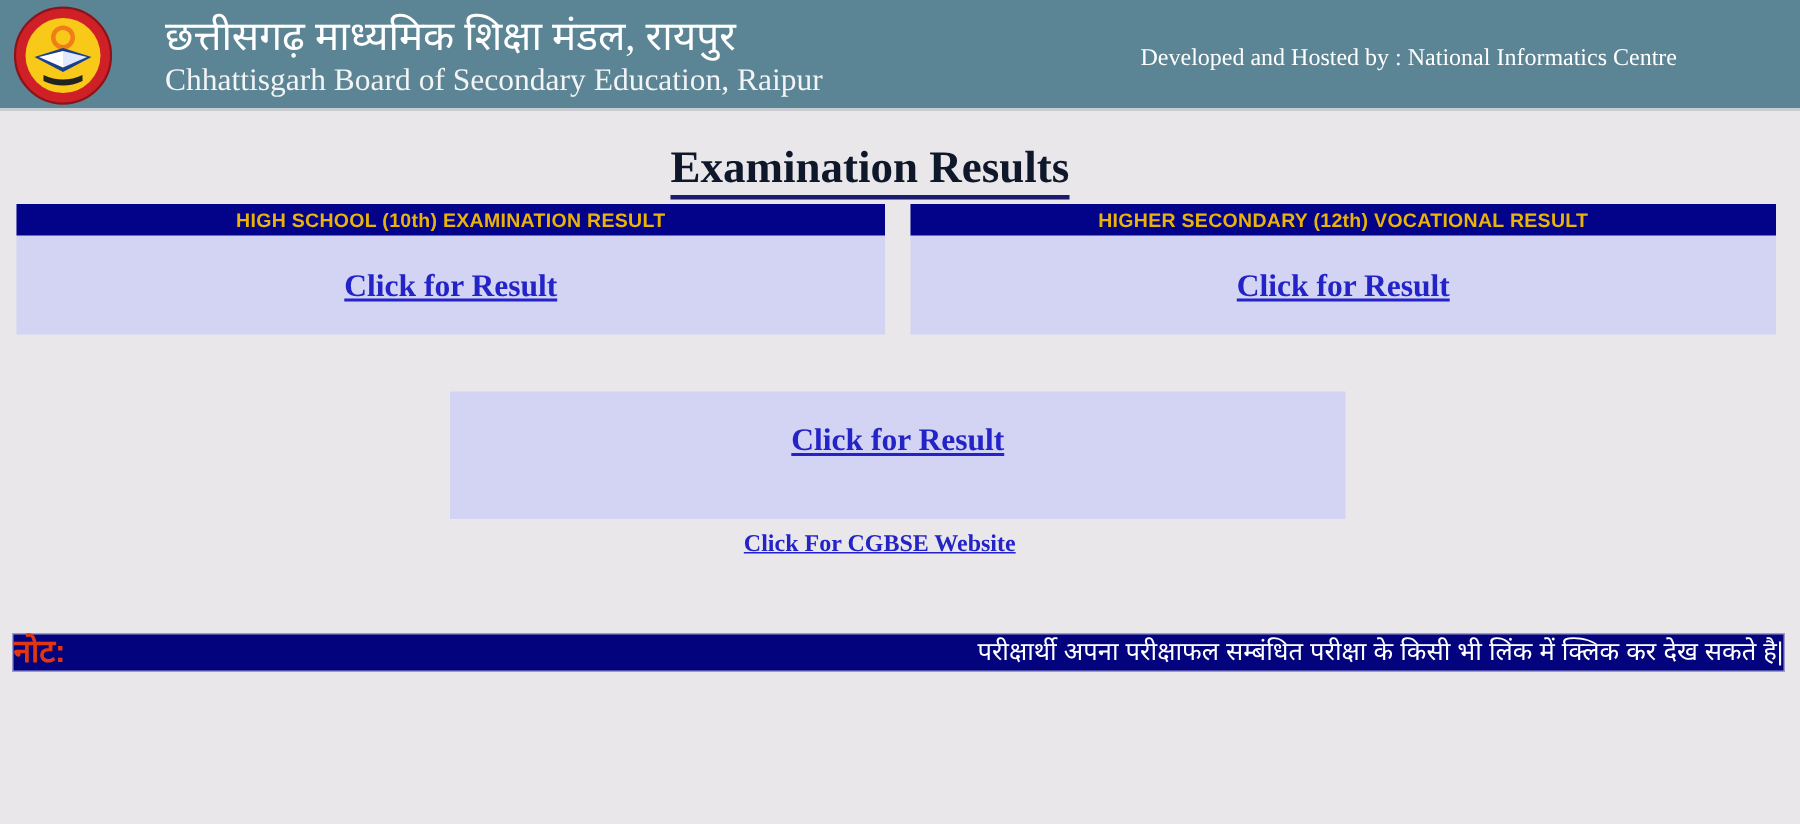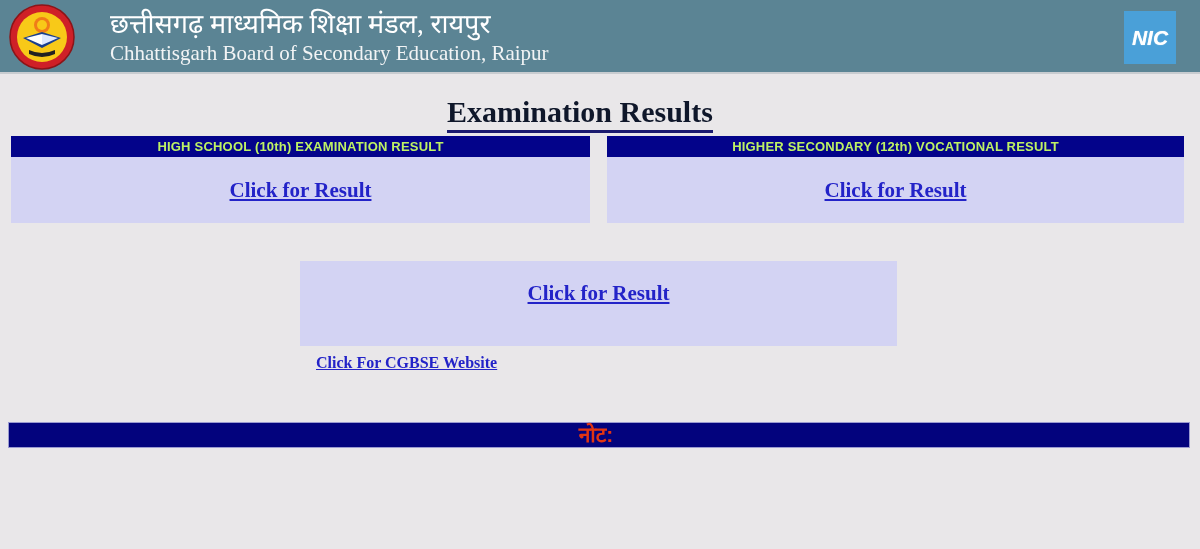--- a/index.html
+++ b/index.html
@@ -56,54 +56,54 @@
   }
 
   
   .result-box { position: absolute; background: #d3d3f3; }
   .box-left  { left: 11px;  top: 136px; width: 579px; height: 87px; }
   .box-right { left: 607px; top: 136px; width: 577px; height: 87px; }
   .box-center{ left: 300px; top: 261px; width: 597px; height: 85px; }
   .box-header {
     width: 100%; height: 21px;
     background: #03038a;
-    color: #bef264;
+    color: #eab308;
     font-family: "Liberation Sans", sans-serif;
     font-size: 13px; font-weight: 700;
     display: flex; align-items: center; justify-content: center;
     letter-spacing: 0.2px;
     white-space: nowrap;
   }
   .box-body {
     width: 100%; height: calc(100% - 21px);
     display: flex; align-items: center; justify-content: center;
   }
   a.result-link {
     font-family: "Liberation Serif", serif;
     font-size: 21px; font-weight: 700;
     color: #2323c8; text-decoration: underline;
     cursor: pointer;
   }
   .cgbse-link-row {
-    position: absolute; left: 316px; top: 354px; width: 597px;
-    text-align: left;
+    position: absolute; left: 288px; top: 354px; width: 597px;
+    text-align: center;
   }
   a.cgbse-link {
     font-family: "Liberation Serif", serif;
     font-size: 16px; font-weight: 700;
     color: #2323c8; text-decoration: underline;
     cursor: pointer;
   }
 
   
   .note-bar {
     position: absolute; left: 8px; top: 422px; width: 1182px; height: 26px;
     background: #03037d;
     border: 1px solid #9a9ad0;
-    display: flex; align-items: center; justify-content: center;
+    display: flex; align-items: center; justify-content: space-between;
     white-space: nowrap;
   }
   .note-label {
     color: #e23512; font-size: 21px; font-weight: 700;
     font-family: "Liberation Sans", sans-serif;
     margin-right: 6px; line-height: 24px;
   }
   .note-text {
     color: #ffffff; font-size: 17px;
     font-family: "Liberation Sans", sans-serif;
@@ -126,21 +126,21 @@
         <path d="M17 34 L33 30 L33 41 Z" fill="#ffffff"></path>
         <path d="M49 34 L33 30 L33 41 Z" fill="#dfe8ff"></path>
         <path d="M20 46 Q33 52 46 46 L46 50 Q33 56 20 50 Z" fill="#222222"></path>
         <circle cx="33" cy="33" r="32" fill="none" stroke="#8c1418" stroke-width="1.5"></circle>
       </svg>
     </div>
     <div class="titles">
       <div class="title-hindi">छत्तीसगढ़ माध्यमिक शिक्षा मंडल, रायपुर</div>
       <div class="title-english">Chhattisgarh Board of Secondary Education, Raipur</div>
     </div>
-    <div class="nic-logo">NIC</div>
+    <div class="devhost">Developed and Hosted by : National Informatics Centre</div>
   </div>
 
   <div class="page-title">Examination Results</div>
 
   <div class="result-box box-left">
     <div class="box-header">HIGH SCHOOL (10th) EXAMINATION RESULT</div>
     <div class="box-body">
       <a class="result-link">Click for Result</a>
     </div>
   </div>
@@ -157,15 +157,16 @@
       <a class="result-link">Click for Result</a>
     </div>
   </div>
 
   <div class="cgbse-link-row">
     <a class="cgbse-link">Click For CGBSE Website</a>
   </div>
 
   <div class="note-bar">
     <span class="note-label">नोट:</span>
+    <span class="note-text">परीक्षार्थी अपना परीक्षाफल सम्बंधित परीक्षा के किसी भी लिंक में क्लिक कर देख सकते है|</span>
   </div>
 
 </div>
 
 </body></html>

